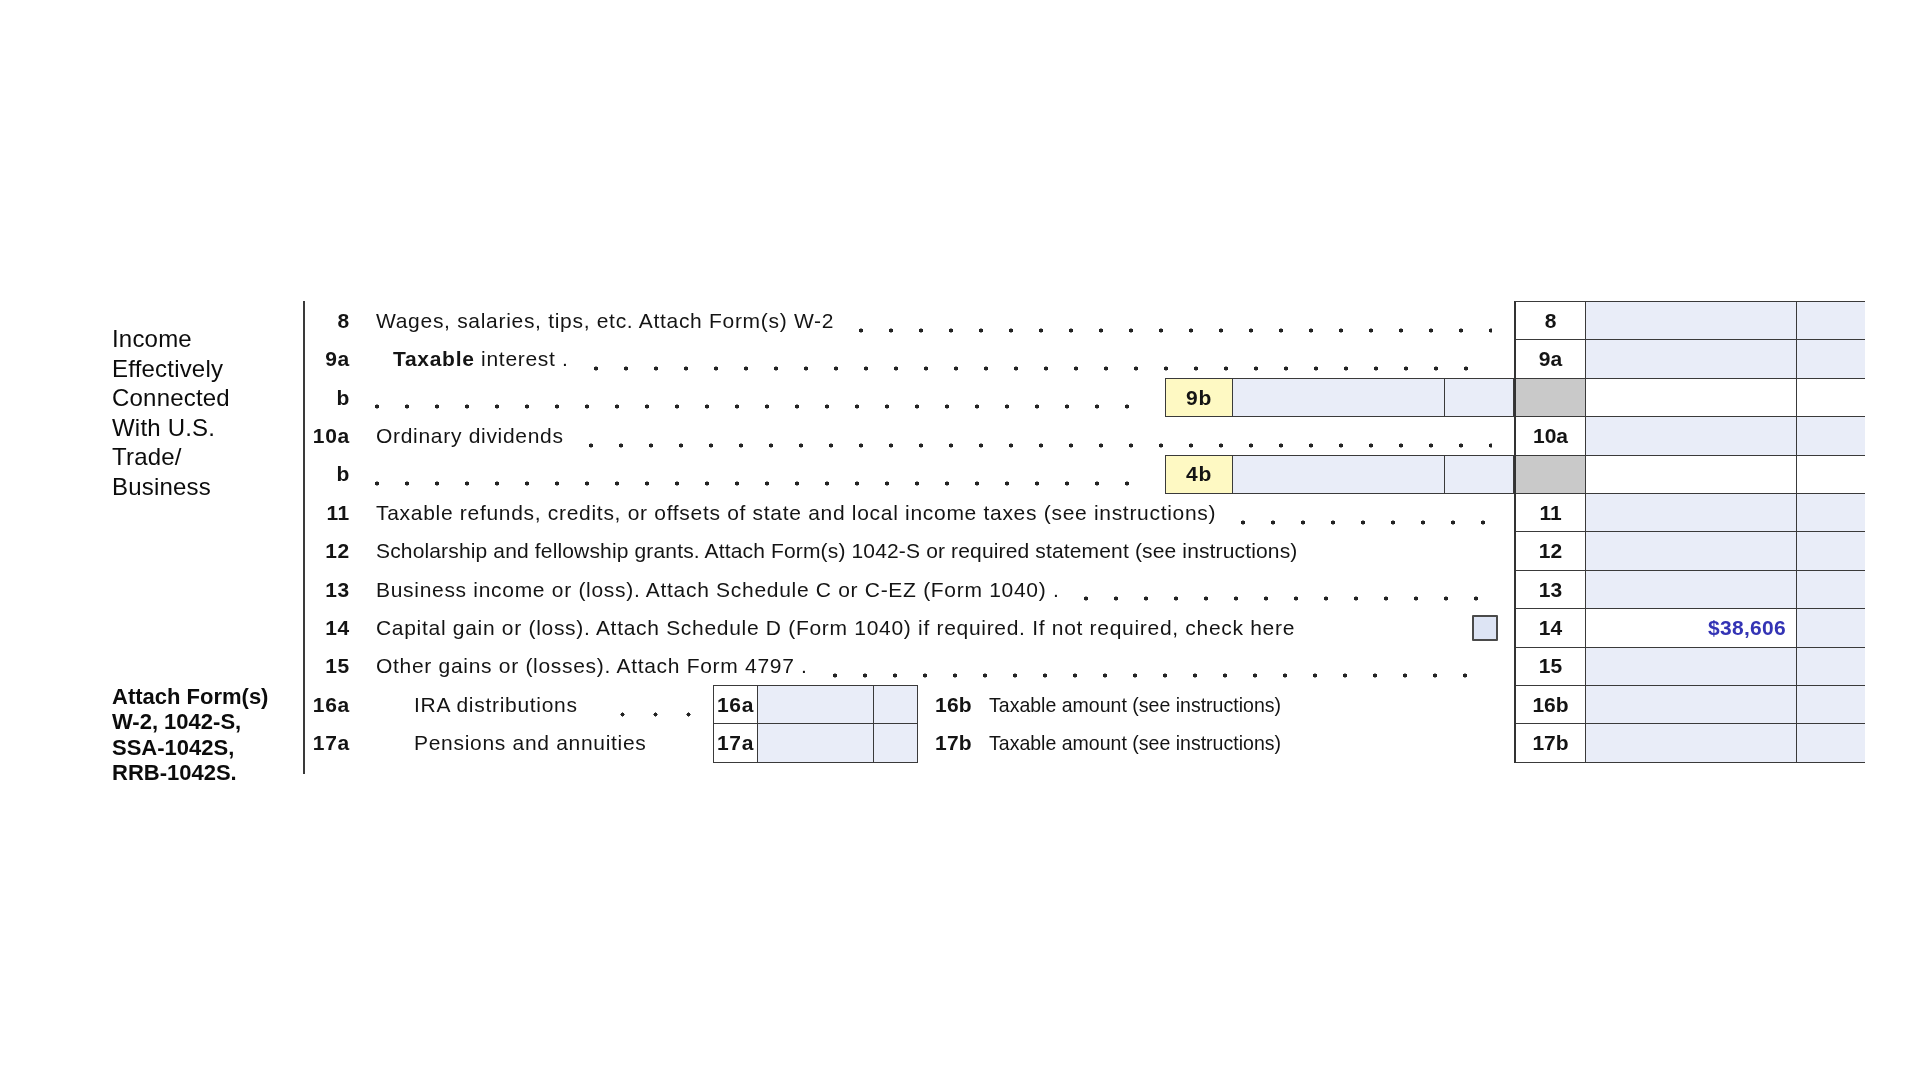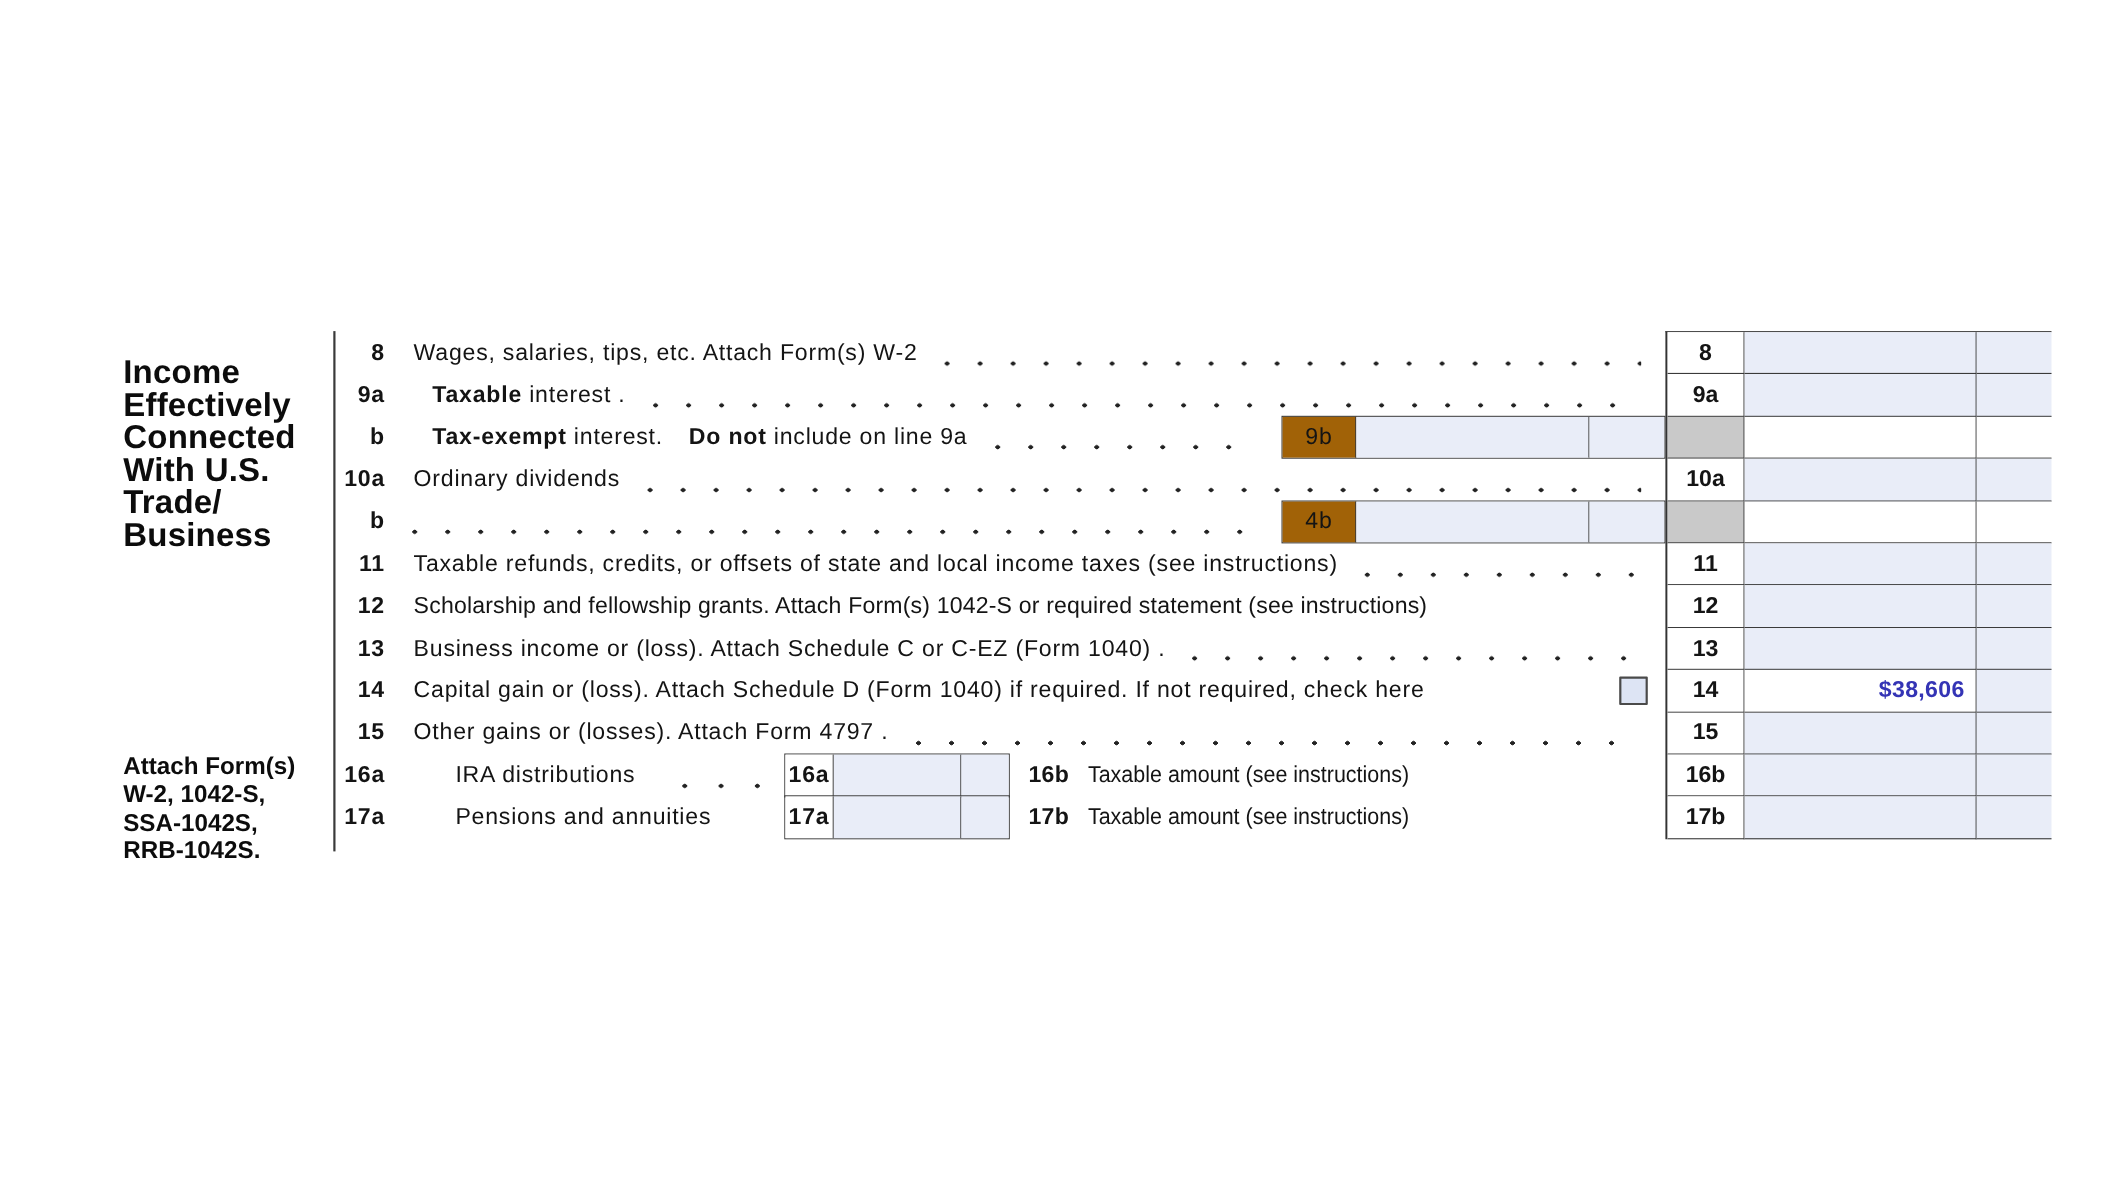--- a/index.html
+++ b/index.html
@@ -11,21 +11,21 @@
   }
   html,body{margin:0;padding:0;}
   body{
     width:1920px;height:1080px;background:#ffffff;overflow:hidden;
     font-family:"Liberation Sans","DejaVu Sans",sans-serif;color:var(--ink);
     position:relative;
   }
   
   .sb-head{
     position:absolute;left:112px;top:324px;width:190px;
-    font-weight:bold;font-size:30px;line-height:29.5px;color:#0c0c0c;letter-spacing:.2px;
+    font-weight:normal;font-size:24px;line-height:29.5px;color:#0c0c0c;letter-spacing:.2px;
   }
   .sb-note{
     position:absolute;left:112px;top:684px;width:190px;
     font-weight:bold;font-size:22px;line-height:25.4px;color:#0c0c0c;
   }
   .vdiv{position:absolute;left:303px;top:301px;width:2.4px;height:473px;background:var(--line);}
   
   .trow{
     position:absolute;left:306px;width:1208px;height:38.42px;
     display:flex;align-items:center;font-size:21px;letter-spacing:.7px;white-space:nowrap;
@@ -37,21 +37,21 @@
   .dots{
     flex:1;align-self:stretch;margin:0 22px 0 12px;
     background-image:radial-gradient(circle,#222 1.9px,transparent 2.2px);
     background-size:30px 5px;background-repeat:repeat-x;background-position:0 26px;
   }
   .ibox{
     flex:0 0 349px;height:100%;box-sizing:border-box;
     display:grid;grid-template-columns:67px 1fr 68px;
     border:1.6px solid var(--line);
   }
-  .ibox .bl{font-weight:normal;display:flex;align-items:center;justify-content:center;border-right:1.6px solid var(--line);background:#a16207;}
+  .ibox .bl{font-weight:bold;display:flex;align-items:center;justify-content:center;border-right:1.6px solid var(--line);background:#fef9c3;}
   .ibox .fld{background:var(--lav);border-right:1.6px solid var(--line);}
   .ibox .cts{background:var(--lav);}
   .cb{
     width:22px;height:22px;margin-left:auto;margin-right:16px;
     border:2px solid #4a4a4a;background:#dde4f4;border-radius:1px;flex:0 0 auto;
   }
   
   .ablab{position:absolute;left:0;top:0;width:44px;height:100%;display:flex;align-items:center;justify-content:flex-end;font-weight:bold;}
   .abtxt{position:absolute;left:82px;top:0;height:100%;display:flex;align-items:center;}
   .abdots{
@@ -107,21 +107,20 @@
         <span class="txt"><span>Wages, salaries, tips, etc. Attach Form(s) W-2</span></span>
         <div class="dots"></div>
       </div>
       <div class="trow" style="top: 339.917px;">
         <div class="lab">9a</div>
         <span class="txt"><span class="b">Taxable</span><span> interest .</span></span>
         <div class="dots"></div>
       </div>
       <div class="trow" style="top: 378.334px;">
         <div class="lab">b</div>
-        <span class="txt"><span class="b">Tax-exempt</span><span> interest. </span><span class="b">Do not</span><span> include on line 9a</span></span>
         <div class="dots"></div>
         <div class="ibox">
           <div class="bl">9b</div>
           <div class="fld"></div>
           <div class="cts"></div>
         </div>
       </div>
       <div class="trow" style="top: 416.751px;">
         <div class="lab">10a</div>
         <span class="txt"><span>Ordinary dividends</span></span>

